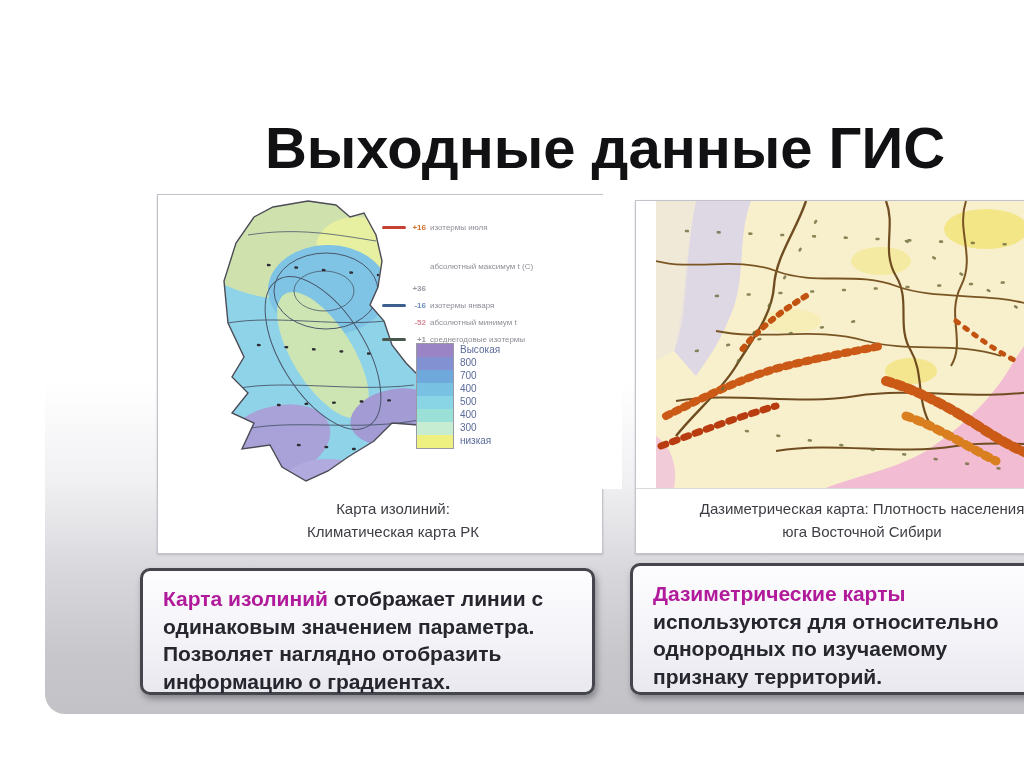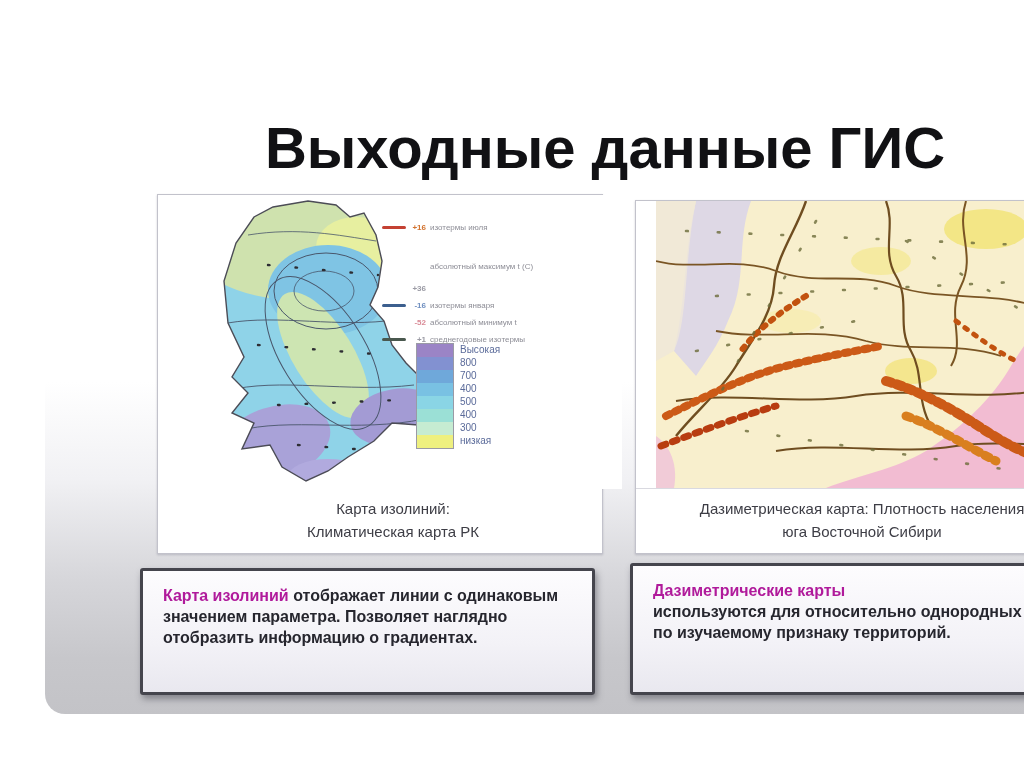--- a/index.html
+++ b/index.html
@@ -44,25 +44,25 @@
   .scale-legend{position:absolute;left:258px;top:148px;width:170px;}
   .scale-title{font-size:8px;color:#4a6ab5;line-height:1.3;margin-bottom:5px;}
   .scale-title span{display:block;}
   .scale-body{display:flex;}
   .scale-bar{border:1px solid #9a9aa5;width:36px;}
   .scale-cell{width:36px;height:13px;}
   .scale-labels{margin-left:6px;}
   .scale-label{font-size:10px;color:#5b6b9a;height:13px;line-height:13px;}
   
   .note{
-    position:absolute;border:3px solid #45454d;border-radius:3px;
+    position:absolute;border:3px solid #45454d;border-radius:10px;
     background:linear-gradient(180deg,#fdfcfe 0%,#f3f2f7 60%,#e9e8ef 100%);
     box-shadow:2px 4px 6px rgba(70,70,80,.5);
     padding:14px 18px 20px 20px;box-sizing:border-box;
-    font-weight:700;font-size:16px;line-height:1.32;color:#26262e;
+    font-weight:700;font-size:21px;line-height:1.32;color:#26262e;
   }
   .note-left{left:95px;top:546px;width:455px;height:127px;}
   .note-right{left:585px;top:541px;width:424px;height:132px;}
   .lead{color:#b01a9b;}
   .note-right .lead{display:block;}
   svg{display:block;}
 </style>
 </head>
 <body>
 

